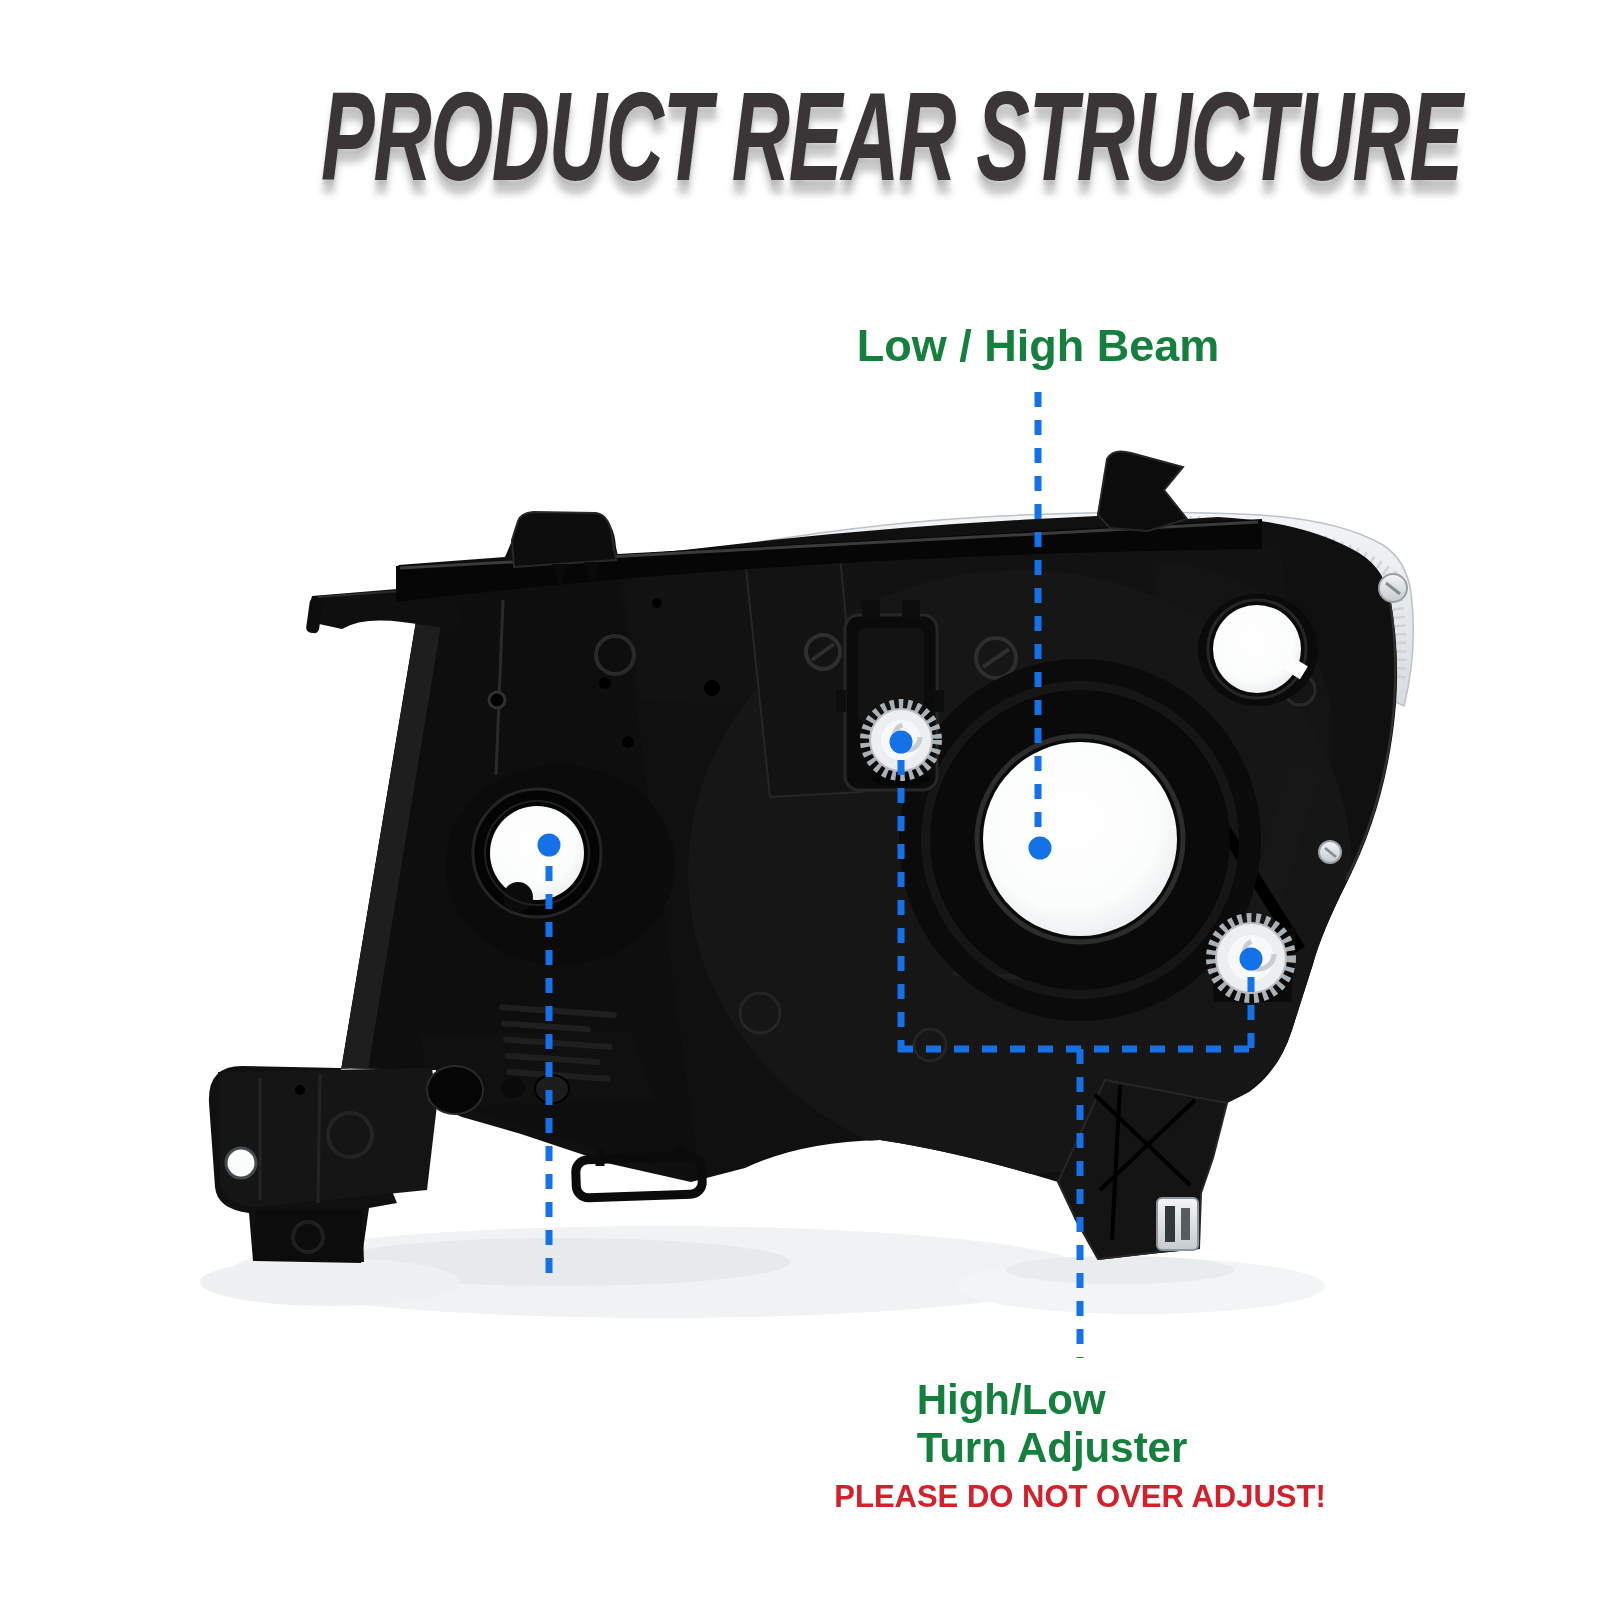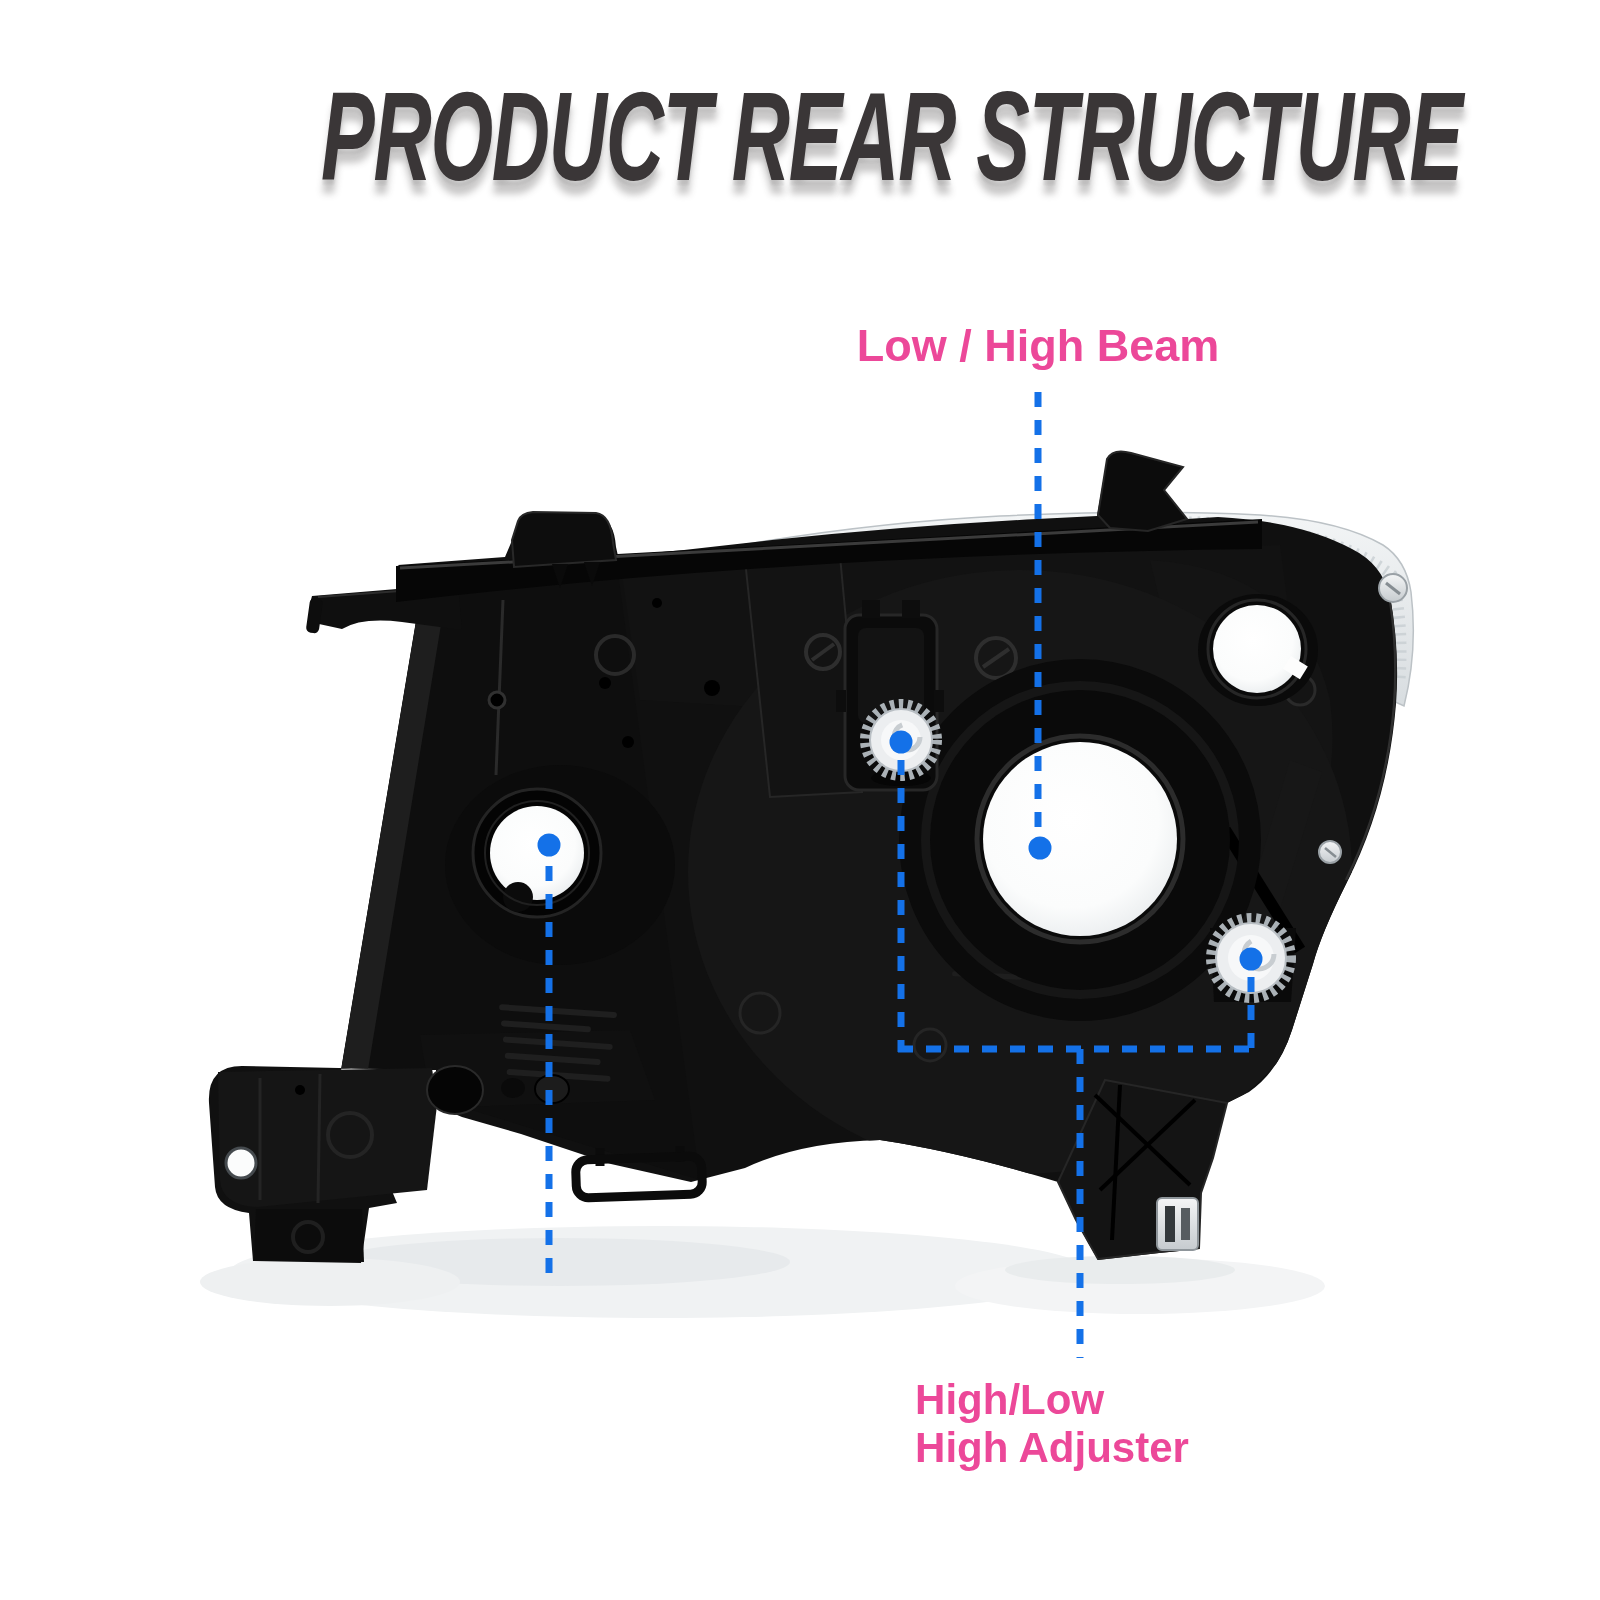--- a/index.html
+++ b/index.html
@@ -9,21 +9,21 @@
   }
   .title-wrap{position:absolute;top:74px;left:0;width:1600px;text-align:center;}
   .title{
     display:inline-block;font-style:italic;font-weight:bold;font-size:126px;line-height:1;
     letter-spacing:-2px;color:#3a3637;white-space:nowrap;
     transform:scaleX(0.64);transform-origin:center;
     text-shadow:0 14px 9px rgba(58,54,55,0.28), 0 5px 3px rgba(58,54,55,0.10);
   }
   .art{position:absolute;left:0;top:0;}
   .lbl{
-    position:absolute;font-weight:bold;color:#ec4899;white-space:nowrap;
+    position:absolute;font-weight:bold;color:#15803d;white-space:nowrap;
     transform:translateX(-50%);
   }
   .lbl-beam{left:1038px;top:320px;font-size:45px;}
   .lbl-turn{left:549px;top:1289px;font-size:45px;}
   .lbl-adjuster{left:1052px;top:1376px;font-size:42px;line-height:1.15;transform:translateX(-50%);}
   .lbl-warning{left:1080px;top:1479px;font-size:31px;color:#d3202a;letter-spacing:0px;}
 </style>
 </head>
 <body>
 
@@ -225,17 +225,18 @@
       <circle cx="901" cy="742" r="11.5" stroke="none" fill="#1471e8"></circle>
       <circle cx="1251" cy="959" r="11.5" stroke="none" fill="#1471e8"></circle>
     </g>
   </svg>
 
   <div class="lbl lbl-beam">Low / High Beam</div>
 
 
   <div class="lbl lbl-adjuster">
     <div>High/Low</div>
-    <div>High Adjuster</div>
+    <div>Turn Adjuster</div>
   </div>
 
+  <div class="lbl lbl-warning">PLEASE DO NOT OVER ADJUST!</div>
 
 </div>
 
 </body></html>

